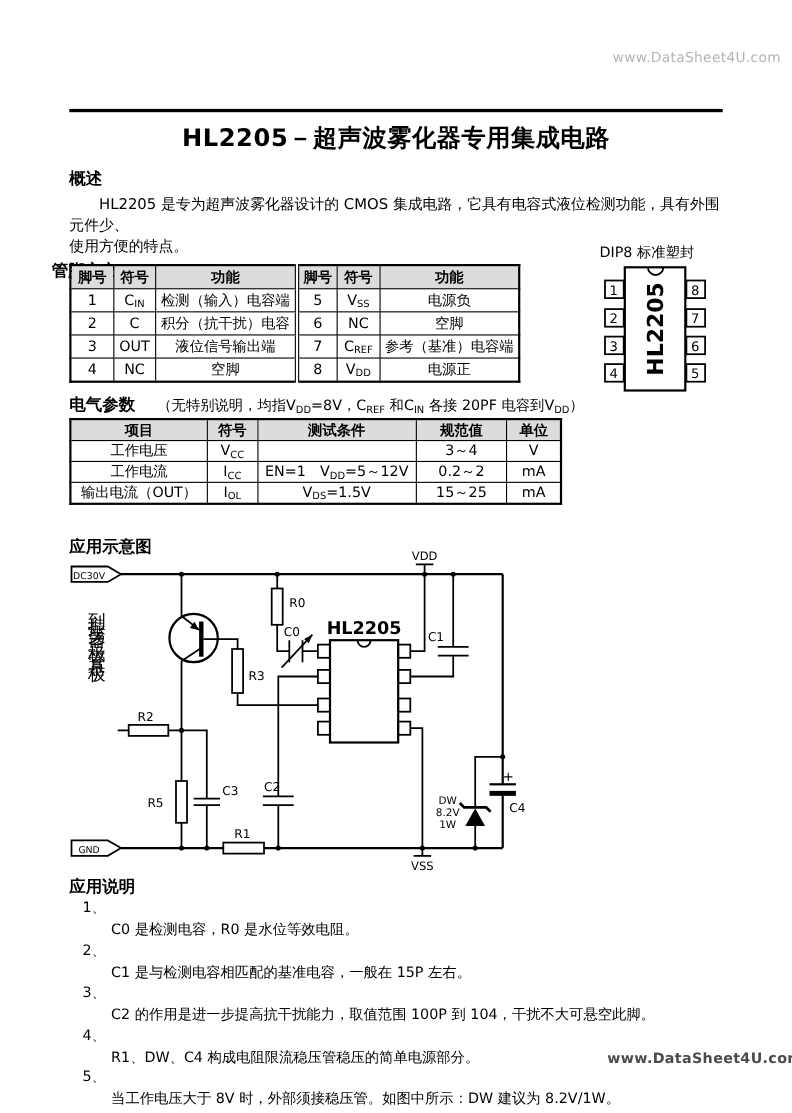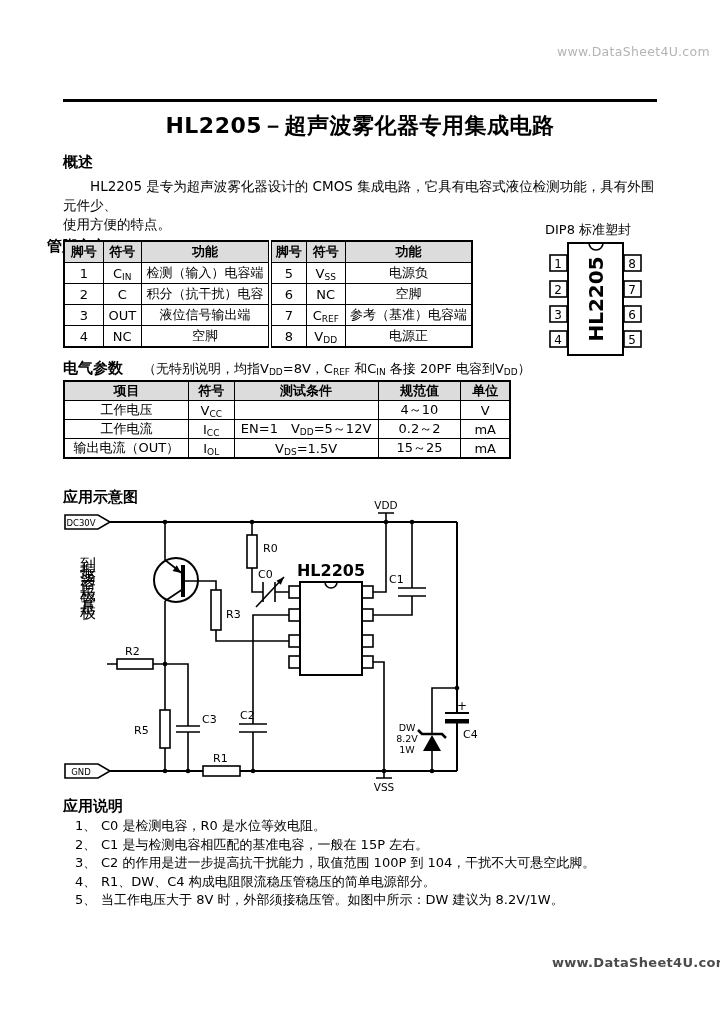--- a/index.html
+++ b/index.html
@@ -29,21 +29,21 @@
   sub{font-size:9px;vertical-align:-2px;line-height:0;}
   .elec-note{font-size:13px;font-weight:normal;margin-left:20px;}
   .side-note{
     left:78px;top:544px;height:224px;
     writing-mode:vertical-rl;text-orientation:upright;
     font-size:16px;letter-spacing:6px;line-height:20px;
   }
   .notes-list{left:63px;top:817px;width:606px;font-size:13px;}
   .note-item{display:flex;line-height:18.6px;}
   .note-num{width:26px;margin-left:12px;flex:none;}
-  .note-text{flex:1;}
+  .note-text{flex:1;margin-top:20px;}
   svg{position:absolute;left:0;top:0;}
   svg text{font-family:"DejaVu Sans","Liberation Sans",sans-serif;}
 </style>
 </head>
 <body>
 
 <div class="abs wm-top">www.DataSheet4U.com</div>
 <div class="abs wm-bottom">www.DataSheet4U.com</div>
 
 <div class="abs rule"></div>
@@ -129,21 +129,21 @@
         <th>测试条件</th>
         <th>规范值</th>
         <th>单位</th>
       </tr>
     </thead>
   <tbody>
       <tr>
         <td>工作电压</td>
         <td>V<sub>CC</sub></td>
         <td></td>
-        <td>4～10</td>
+        <td>3～4</td>
         <td>V</td>
       </tr>
       <tr>
         <td>工作电流</td>
         <td>I<sub>CC</sub></td>
         <td>EN=1　V<sub>DD</sub>=5～12V</td>
         <td>0.2～2</td>
         <td>mA</td>
       </tr>
       <tr>

